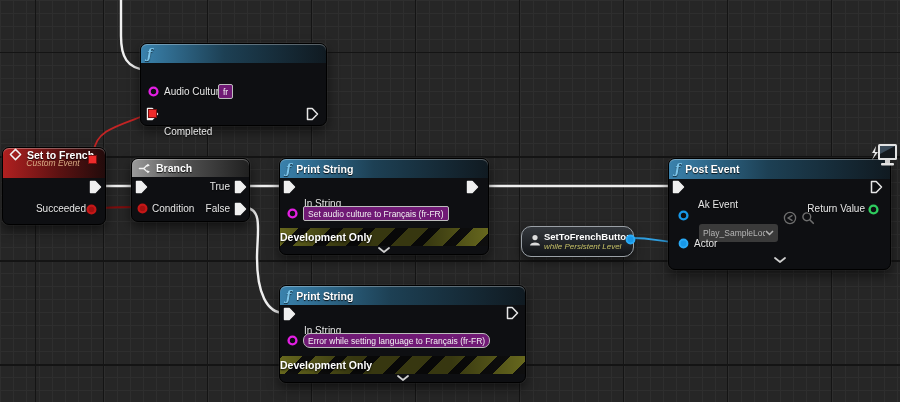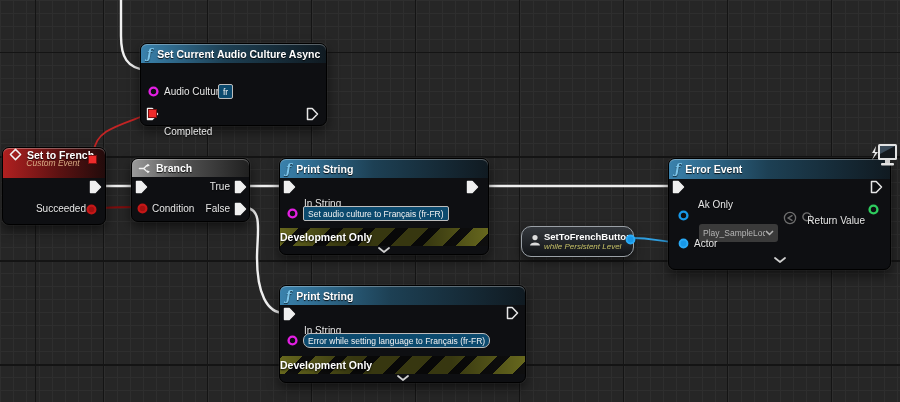--- a/index.html
+++ b/index.html
@@ -28,21 +28,21 @@
   .hdr-fn{background:linear-gradient(to right,#3a82ad 0%,#1d4054 45%,#101a21 100%);}
   .hdr-event{background:linear-gradient(to right,#b02020 0%,#5c1212 55%,#220b0b 100%);height:30px;flex-wrap:wrap;align-content:flex-start;}
   .hdr-branch{background:linear-gradient(to right,#9b9b9b 0%,#565656 40%,#202020 100%);height:18px;}
   .title{font-size:10.5px;font-weight:bold;color:#fff;text-shadow:0 1px 1px rgba(0,0,0,.85);white-space:nowrap;margin-left:5px;}
   .fn-glyph{font-family:"DejaVu Serif",serif;font-style:italic;font-weight:bold;color:#7cc5ea;font-size:12px;line-height:10px;text-shadow:0 1px 1px rgba(0,0,0,.7);}
   .sub{font-size:8.5px;font-style:italic;color:#d8ab84;width:100%;text-align:center;margin-top:-3px;}
   .pin{position:absolute;line-height:0;}
   .lbl{position:absolute;font-size:10px;color:#e6e6e6;white-space:nowrap;text-shadow:0 1px 1px rgba(0,0,0,.7);}
   .lbl-r{text-align:right;}
   .valbox{
-    position:absolute;display:inline-block;background:#0c4a6e;border:1px solid #bdbdbd;border-radius:2px;
+    position:absolute;display:inline-block;background:#701a75;border:1px solid #bdbdbd;border-radius:2px;
     font-size:8.5px;color:#f2f2f2;padding:1.5px 4px;white-space:nowrap;line-height:10px;
   }
   .banner{
     position:absolute;left:0;right:0;height:18px;display:flex;align-items:center;justify-content:flex-start;
     background:
       linear-gradient(to right,rgba(0,0,0,.10),rgba(0,0,0,.52) 30%,rgba(0,0,0,.52) 70%,rgba(0,0,0,.10)),
       repeating-linear-gradient(-45deg,#101010 0 9px,#727321 9px 23px);
   }
   .banner span{font-size:10.5px;font-weight:bold;color:#fff;text-shadow:0 1px 2px #000;}
   .chev{position:absolute;left:0;right:0;display:flex;justify-content:center;}
@@ -72,21 +72,20 @@
     <path d="M100,186 L136,186" fill="none" stroke="#efefef" stroke-width="2.4" stroke-linecap="round"></path>
     <path d="M247,186 L284,186" fill="none" stroke="#efefef" stroke-width="2.4" stroke-linecap="round"></path>
     <path d="M247,208 C263,210 257,234 257,258 C257,293 267,313 284,313" fill="none" stroke="#efefef" stroke-width="2.4" stroke-linecap="round"></path>
     <path d="M478,186 L674,186" fill="none" stroke="#efefef" stroke-width="2.4" stroke-linecap="round"></path>
     <path d="M633,238 C654,238 660,242 678,242" fill="none" stroke="#2f9fe0" stroke-width="1.8" stroke-linecap="round"></path>
   </svg>
 
   <div class="node" style="left:140px;top:43px;width:185px;height:81px;">
     <div class="hdr hdr-fn">
       <span class="fn-glyph">ƒ</span>
-      <span class="title">Set Current Audio Culture Async</span>
     </div>
     <span class="pin" style="left:5px;top:63px;">
       <svg width="13" height="14" viewBox="0 0 13 14">
           <path d="M1.5 1.5 H6.2 L11.5 7 L6.2 12.5 H1.5 Z" fill="#f0f0f0" stroke="#f0f0f0" stroke-width="1.4" stroke-linejoin="round"></path>
         </svg>
     </span>
     <span class="pin" style="left:165px;top:63px;">
       <svg width="13" height="14" viewBox="0 0 13 14">
           <path d="M1.5 1.5 H6.2 L11.5 7 L6.2 12.5 H1.5 Z" fill="none" stroke="#e6e6e6" stroke-width="1.5" stroke-linejoin="round"></path>
         </svg>
@@ -245,33 +244,33 @@
     <span class="pin" style="left:102px;top:6px;">
       <svg width="13" height="13" viewBox="0 0 13 13">
           <circle cx="6.5" cy="6.5" r="3.9" fill="#1798e8" stroke="#2aaaf5" stroke-width="2"></circle>
         </svg>
     </span>
   </div>
 
   <div class="node" style="left:668px;top:158px;width:221px;height:110px;">
     <div class="hdr hdr-fn" style="height:20px;">
       <span class="fn-glyph">ƒ</span>
-      <span class="title">Error Event</span>
+      <span class="title">Post Event</span>
     </div>
     <span class="pin" style="left:3px;top:21px;">
       <svg width="13" height="14" viewBox="0 0 13 14">
           <path d="M1.5 1.5 H6.2 L11.5 7 L6.2 12.5 H1.5 Z" fill="#f0f0f0" stroke="#f0f0f0" stroke-width="1.4" stroke-linejoin="round"></path>
         </svg>
     </span>
     <span class="pin" style="left:201px;top:21px;">
       <svg width="13" height="14" viewBox="0 0 13 14">
           <path d="M1.5 1.5 H6.2 L11.5 7 L6.2 12.5 H1.5 Z" fill="none" stroke="#e6e6e6" stroke-width="1.5" stroke-linejoin="round"></path>
         </svg>
     </span>
-    <span class="lbl" style="left:29px;top:40px;">Ak Only</span>
+    <span class="lbl" style="left:29px;top:40px;">Ak Event</span>
     <span class="pin" style="left:8px;top:50px;">
       <svg width="13" height="13" viewBox="0 0 13 13">
           <circle cx="6.5" cy="6.5" r="3.9" fill="none" stroke="#1798e8" stroke-width="2.4"></circle>
         </svg>
     </span>
     <div class="ddown" style="left:30px;top:50px;width:79px;margin-top:15px;">
       <span class="dtext">Play_SampleLoc</span>
       <svg width="9" height="6" viewBox="0 0 9 6">
           <polyline points="1,1 4.5,4.5 8,1" fill="none" stroke="#b5b5b5" stroke-width="1.5"></polyline>
         </svg>
@@ -281,21 +280,21 @@
           <circle cx="7" cy="7" r="5.6" fill="none" stroke="#6e6e6e" stroke-width="1.3"></circle>
           <path d="M9 4.6 L5.2 7 L9 9.4" fill="none" stroke="#6e6e6e" stroke-width="1.4" stroke-linecap="round"></path>
         </svg>
     </span>
     <span class="pin" style="left:132px;top:52px;">
       <svg width="14" height="14" viewBox="0 0 14 14">
           <circle cx="5.8" cy="5.8" r="3.9" fill="none" stroke="#6e6e6e" stroke-width="1.4"></circle>
           <line x1="8.8" y1="8.8" x2="12.3" y2="12.3" stroke="#6e6e6e" stroke-width="1.6" stroke-linecap="round"></line>
         </svg>
     </span>
-    <span class="lbl lbl-r" style="right:25px;top:56px;">Return Value</span>
+    <span class="lbl lbl-r" style="right:25px;top:44px;">Return Value</span>
     <span class="pin" style="left:198px;top:44px;">
       <svg width="13" height="13" viewBox="0 0 13 13">
           <circle cx="6.5" cy="6.5" r="3.9" fill="none" stroke="#2ecc5e" stroke-width="2.4"></circle>
         </svg>
     </span>
     <span class="pin" style="left:8px;top:78px;">
       <svg width="13" height="13" viewBox="0 0 13 13">
           <circle cx="6.5" cy="6.5" r="3.9" fill="#1798e8" stroke="#2aaaf5" stroke-width="2"></circle>
         </svg>
     </span>

